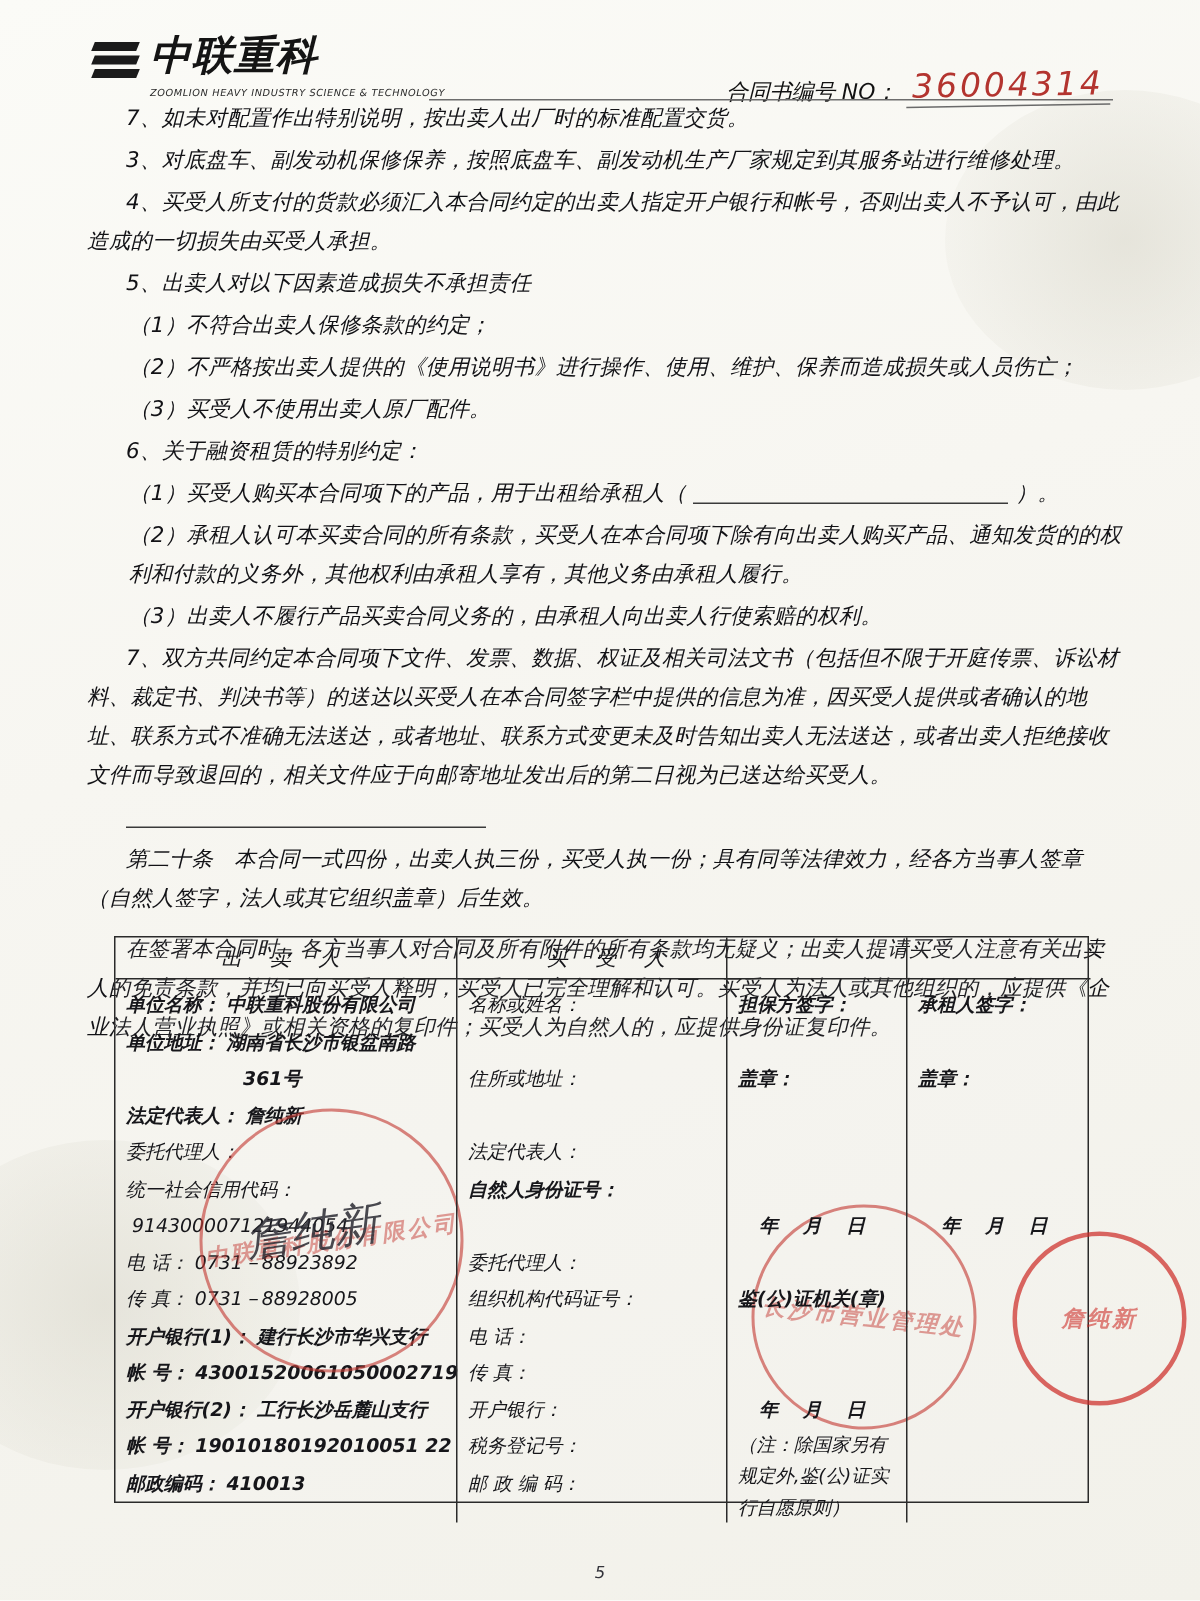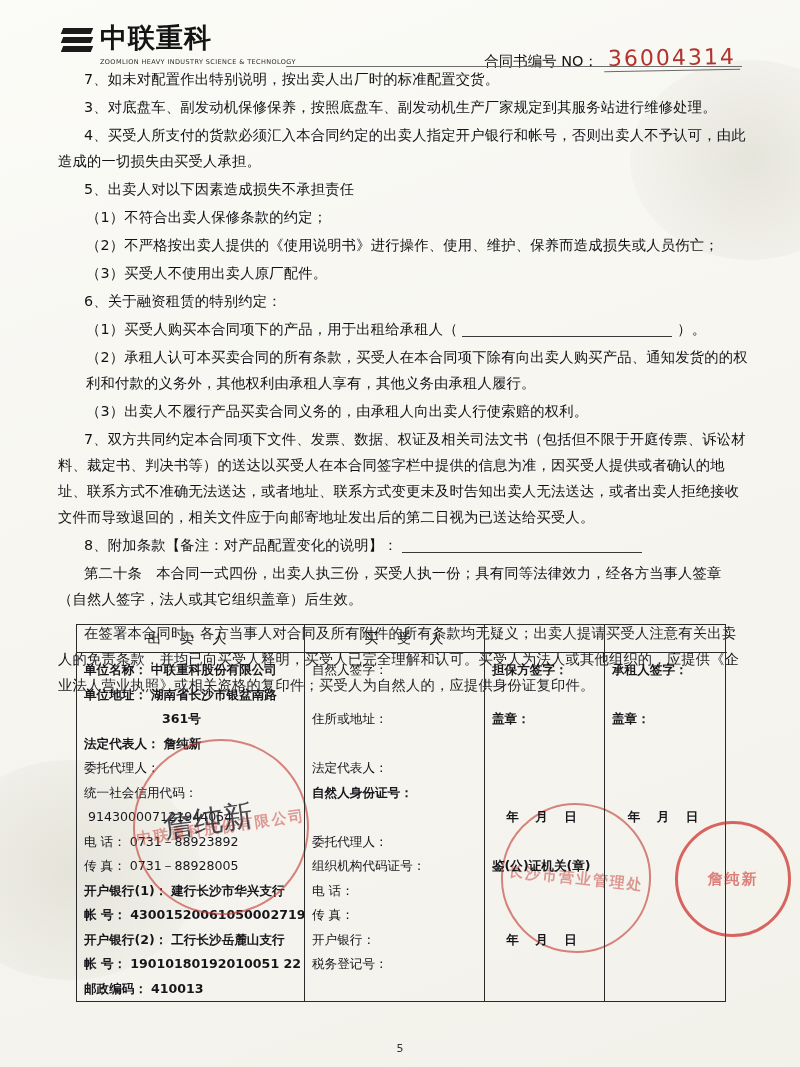--- a/index.html
+++ b/index.html
@@ -8,20 +8,21 @@
     width: 800px; height: 1067px;
     background: #fdfdfb;
     font-family: "DejaVu Sans", sans-serif;
   }
   #page {
     position: relative;
     width: 800px; height: 1067px;
     background: linear-gradient(160deg, #fbfbf7 0%, #f7f6f1 40%, #f2f1ea 100%);
     overflow: hidden;
     color: #16161a;
+    font-style: italic;
   }
   
   .blotch {
     position: absolute; border-radius: 50%;
     background: radial-gradient(circle, rgba(215,213,200,0.55), rgba(215,213,200,0));
     pointer-events: none;
   }
 
   
   .header {
@@ -189,21 +190,20 @@
     <p class="p i1">6、关于融资租赁的特别约定：</p>
     <p class="p i2">
       <span>（1）买受人购买本合同项下的产品，用于出租给承租人（</span>
       <span class="blankline" style="width:210px;"></span>
       <span>）。</span>
     </p>
     <p class="p i2">（2）承租人认可本买卖合同的所有条款，买受人在本合同项下除有向出卖人购买产品、通知发货的的权利和付款的义务外，其他权利由承租人享有，其他义务由承租人履行。</p>
     <p class="p i2">（3）出卖人不履行产品买卖合同义务的，由承租人向出卖人行使索赔的权利。</p>
     <p class="p i1">7、双方共同约定本合同项下文件、发票、数据、权证及相关司法文书（包括但不限于开庭传票、诉讼材料、裁定书、判决书等）的送达以买受人在本合同签字栏中提供的信息为准，因买受人提供或者确认的地址、联系方式不准确无法送达，或者地址、联系方式变更未及时告知出卖人无法送达，或者出卖人拒绝接收文件而导致退回的，相关文件应于向邮寄地址发出后的第二日视为已送达给买受人。</p>
     <p class="p i1">
-      <span>8、附加条款【备注：对产品配置变化的说明】：</span>
       <span class="blankline" style="width:240px;"></span>
     </p>
 
     <div class="para-block">
       <p class="p i1">
         <span class="nowrap">第二十条</span>
         &nbsp;&nbsp;<span>本合同一式四份，出卖人执三份，买受人执一份；具有同等法律效力，经各方当事人签章（自然人签字，法人或其它组织盖章）后生效。</span>
       </p>
       <p class="p i1" style="margin-top:8px;">在签署本合同时，各方当事人对合同及所有附件的所有条款均无疑义；出卖人提请买受人注意有关出卖人的免责条款，并均已向买受人释明，买受人已完全理解和认可。买受人为法人或其他组织的，应提供《企业法人营业执照》或相关资格的复印件；买受人为自然人的，应提供身份证复印件。</p>
     </div>
@@ -271,21 +271,21 @@
         </div>
 
       <div class="seal seal-1">
         <div class="seal-txt">中联重科股份有限公司</div>
       </div>
       <div class="sig-ink" style="left:86px; top:148px;">詹纯新</div>
     </div>
 
     <div class="cell col bl cellpad stamp-cell">
       <div class="row-line">
-          <span class="lbl">自然人签字：</span>
+          <span class="lbl">名称或姓名：</span>
         </div>
       <div class="row-line"></div>
       <div class="row-line">
           <span class="lbl">住所或地址：</span>
         </div>
       <div class="row-line"></div>
       <div class="row-line">
           <span class="lbl">法定代表人：</span>
         </div>
       <div class="row-line">
@@ -302,20 +302,23 @@
           <span class="lbl">电        话：</span>
         </div>
       <div class="row-line">
           <span class="lbl">传        真：</span>
         </div>
       <div class="row-line">
           <span class="lbl">开户银行：</span>
         </div>
       <div class="row-line">
           <span class="lbl">税务登记号：</span>
+        </div>
+      <div class="row-line">
+          <span class="lbl">邮 政 编 码：</span>
         </div>
 
       <div class="seal seal-2">
         <div class="seal-txt">长沙市营业管理处</div>
       </div>
       <div class="seal seal-3">
         <div class="seal-txt">詹纯新</div>
       </div>
     </div>
 
@@ -331,20 +334,21 @@
       <div class="row-line"></div>
       <div class="row-line"></div>
       <div class="row-line center-line" style="display:block;text-align:center;"><span class="ymd bold">年 月 日</span></div>
       <div class="row-line"></div>
       <div class="row-line">
           <span class="bold">鉴(公)证机关(章)</span>
         </div>
       <div class="row-line"></div>
       <div class="row-line"></div>
       <div class="row-line center-line" style="display:block;text-align:center;"><span class="ymd bold">年 月 日</span></div>
+      <div style="line-height:21px;font-size:12.4px;">（注：除国家另有规定外,鉴(公)证实行自愿原则）</div>
     </div>
 
     <div class="cell col bl cellpad">
       <div class="row-line">
           <span class="bold">承租人签字：</span>
         </div>
       <div class="row-line"></div>
       <div class="row-line">
           <span class="bold">盖章：</span>
         </div>

